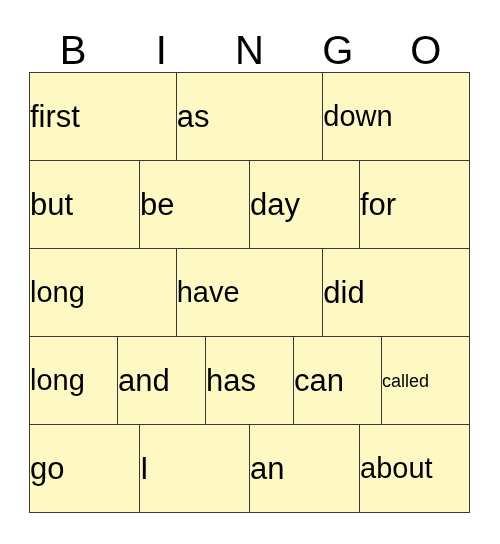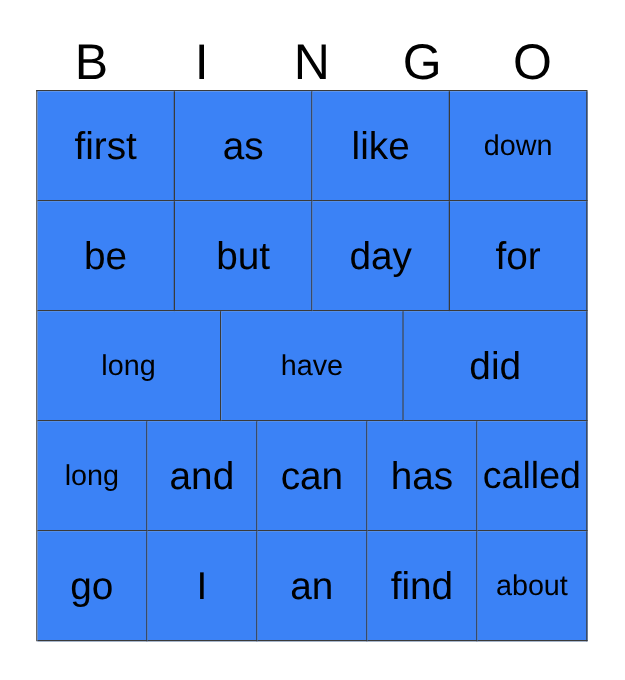--- a/index.html
+++ b/index.html
@@ -56,34 +56,33 @@
     width: 100%;
   }
   .grid-cell {
     flex: 1 1 0;
     height: 88px;
     border-right: 1px solid #3a3a3a;
     border-bottom: 1px solid #3a3a3a;
     box-sizing: border-box;
     display: flex;
     align-items: center;
-    justify-content: center;
     overflow: hidden;
-    background: #3b82f6;
+    background: #fef9c3;
   }
   .cell-text {
     font-size: 31px;
     line-height: 1;
     white-space: nowrap;
     color: #000000;
     text-align: center;
   }
   
-  .cell-text.fit-5 { font-size: 23px; }
-  .cell-text.fit-6 { font-size: 30px; }
+  .cell-text.fit-5 { font-size: 29px; }
+  .cell-text.fit-6 { font-size: 18px; }
 </style>
 </head>
 <body>
 
 <div id="card">
 
   <div id="header-row">
     <div class="header-cell">
       <span>B</span>
     </div>
@@ -104,33 +103,30 @@
   <div id="grid">
 
     <div class="grid-row">
       <div class="grid-cell">
         <span class="cell-text">first</span>
       </div>
       <div class="grid-cell">
         <span class="cell-text">as</span>
       </div>
       <div class="grid-cell">
-        <span class="cell-text">like</span>
-      </div>
-      <div class="grid-cell">
         <span class="cell-text fit-5">down</span>
       </div>
     </div>
 
     <div class="grid-row">
       <div class="grid-cell">
-        <span class="cell-text">be</span>
+        <span class="cell-text">but</span>
       </div>
       <div class="grid-cell">
-        <span class="cell-text">but</span>
+        <span class="cell-text">be</span>
       </div>
       <div class="grid-cell">
         <span class="cell-text">day</span>
       </div>
       <div class="grid-cell">
         <span class="cell-text">for</span>
       </div>
     </div>
 
     <div class="grid-row">
@@ -146,42 +142,39 @@
     </div>
 
     <div class="grid-row">
       <div class="grid-cell">
         <span class="cell-text fit-5">long</span>
       </div>
       <div class="grid-cell">
         <span class="cell-text">and</span>
       </div>
       <div class="grid-cell">
-        <span class="cell-text">can</span>
+        <span class="cell-text">has</span>
       </div>
       <div class="grid-cell">
-        <span class="cell-text">has</span>
+        <span class="cell-text">can</span>
       </div>
       <div class="grid-cell">
         <span class="cell-text fit-6">called</span>
       </div>
     </div>
 
     <div class="grid-row">
       <div class="grid-cell">
         <span class="cell-text">go</span>
       </div>
       <div class="grid-cell">
         <span class="cell-text">I</span>
       </div>
       <div class="grid-cell">
         <span class="cell-text">an</span>
       </div>
       <div class="grid-cell">
-        <span class="cell-text">find</span>
-      </div>
-      <div class="grid-cell">
         <span class="cell-text fit-5">about</span>
       </div>
     </div>
 
   </div>
 </div>
 
 </body></html>

